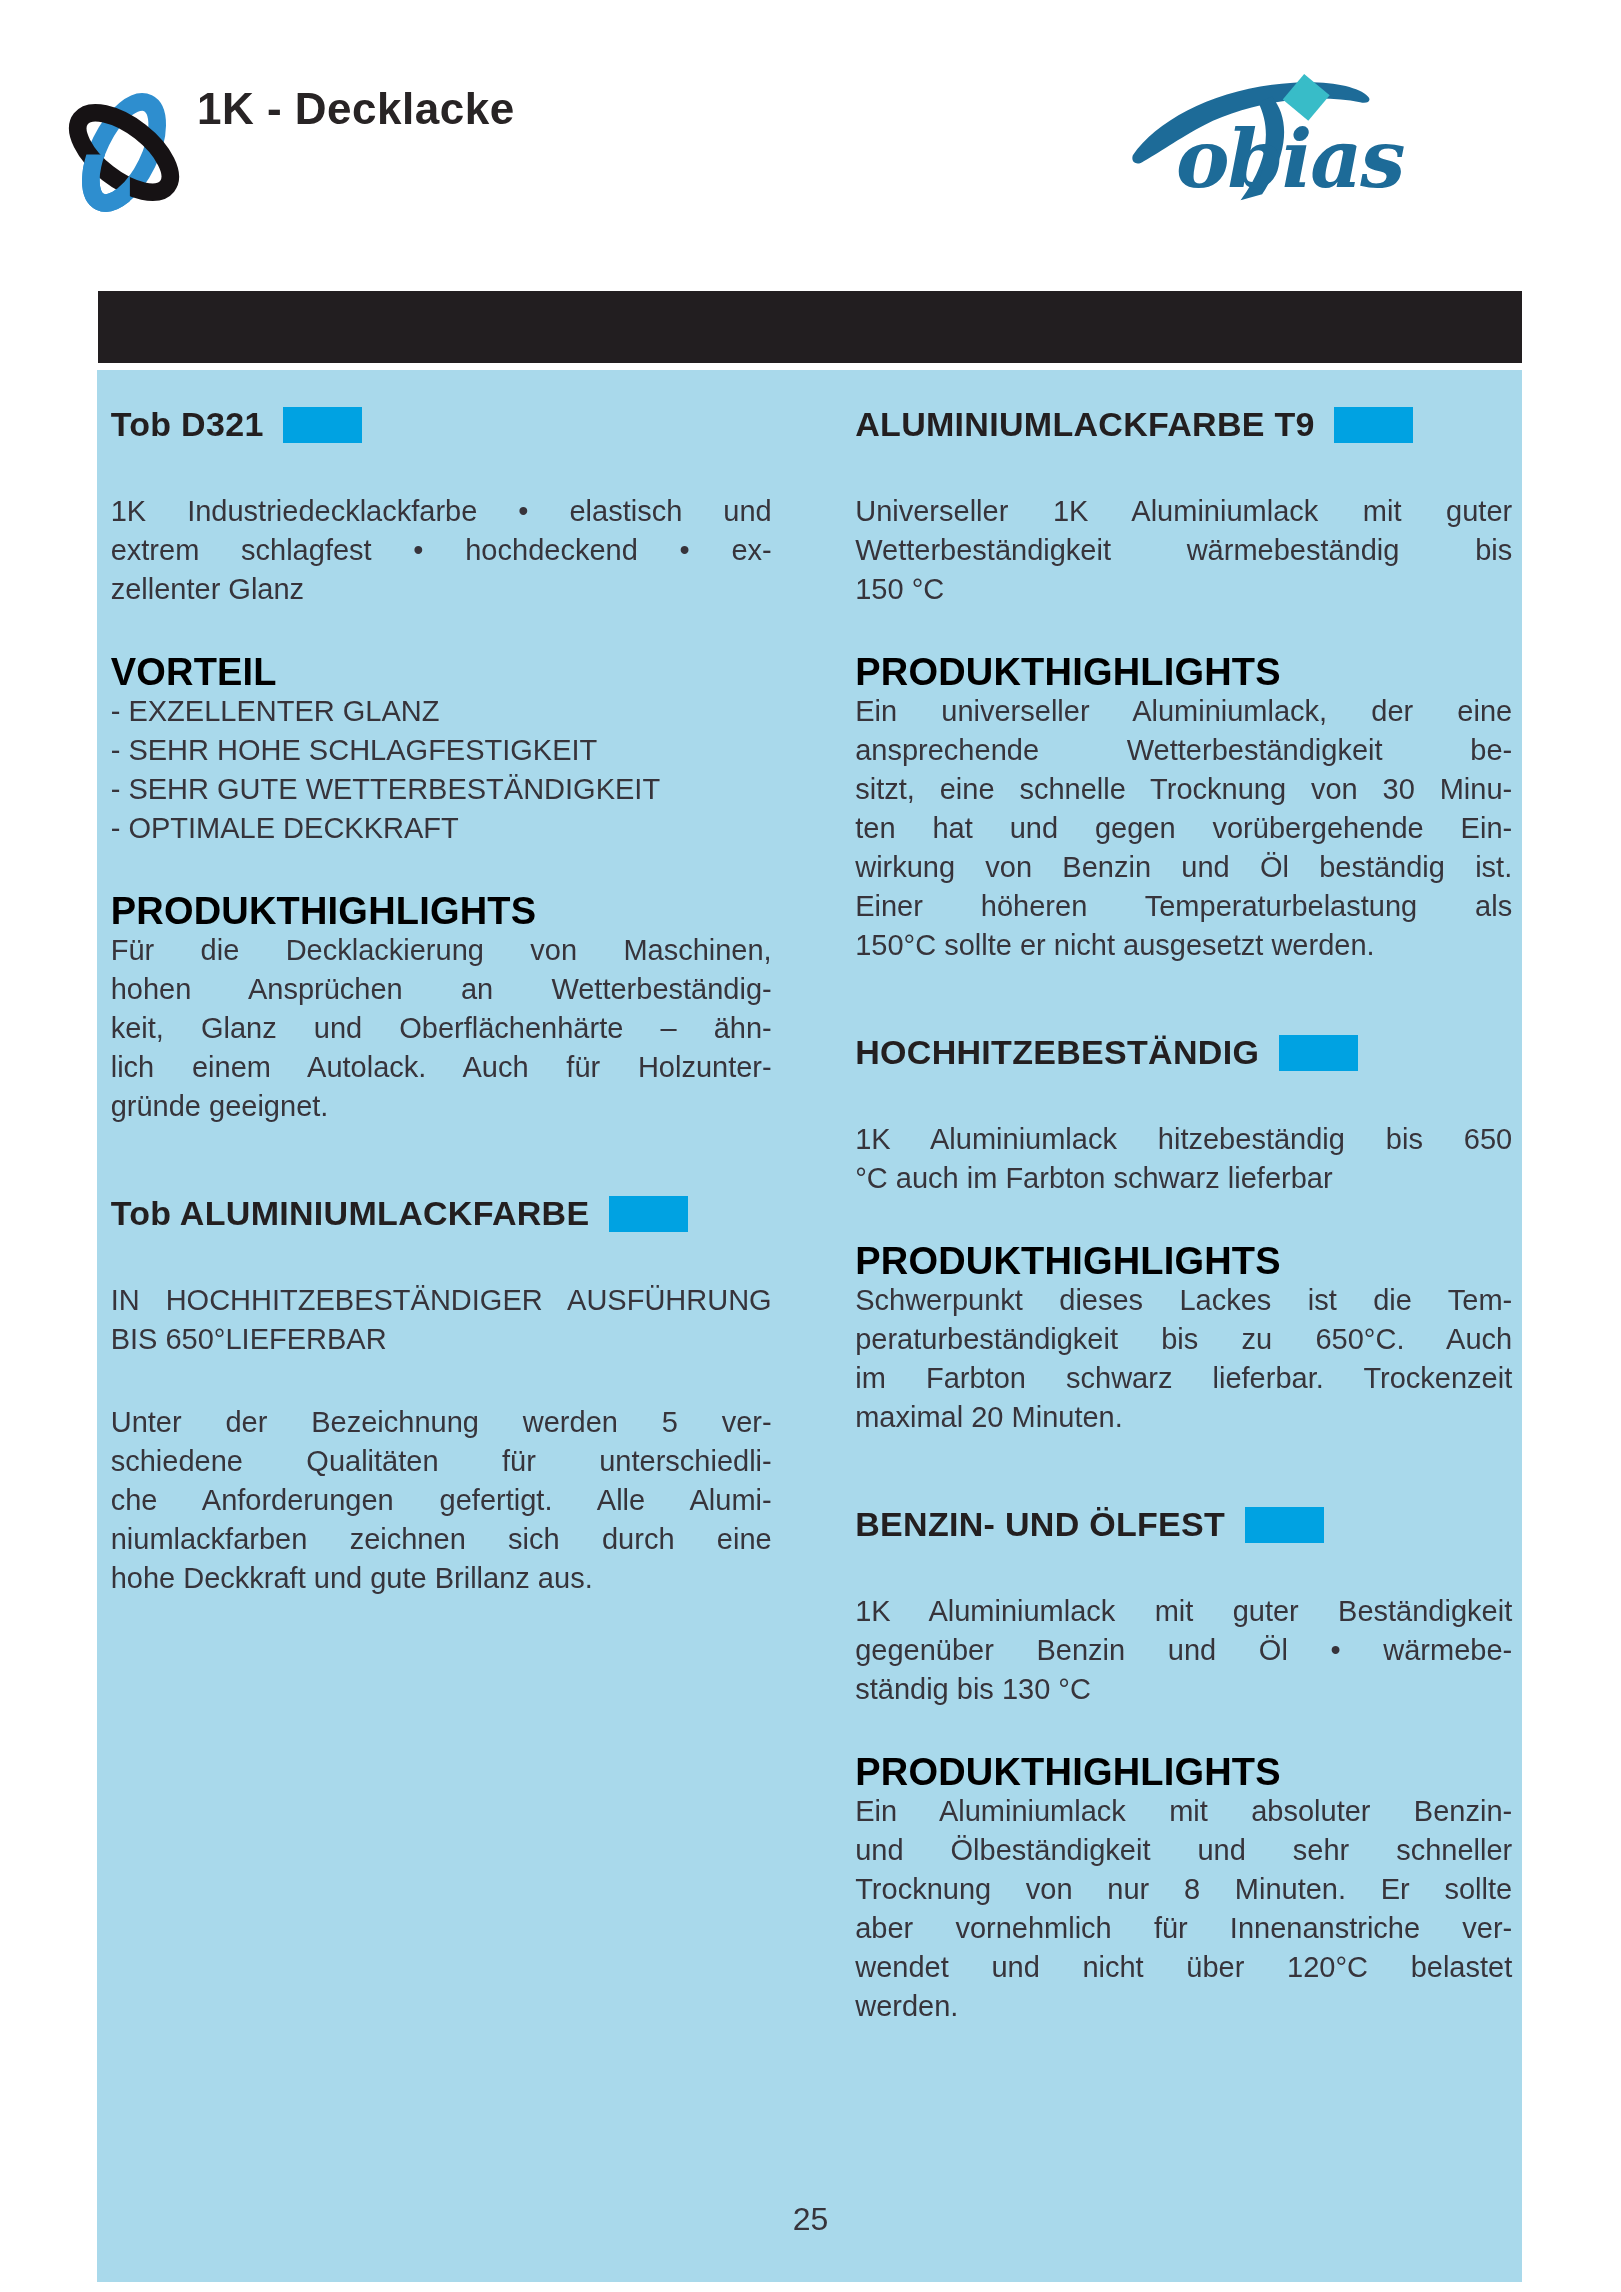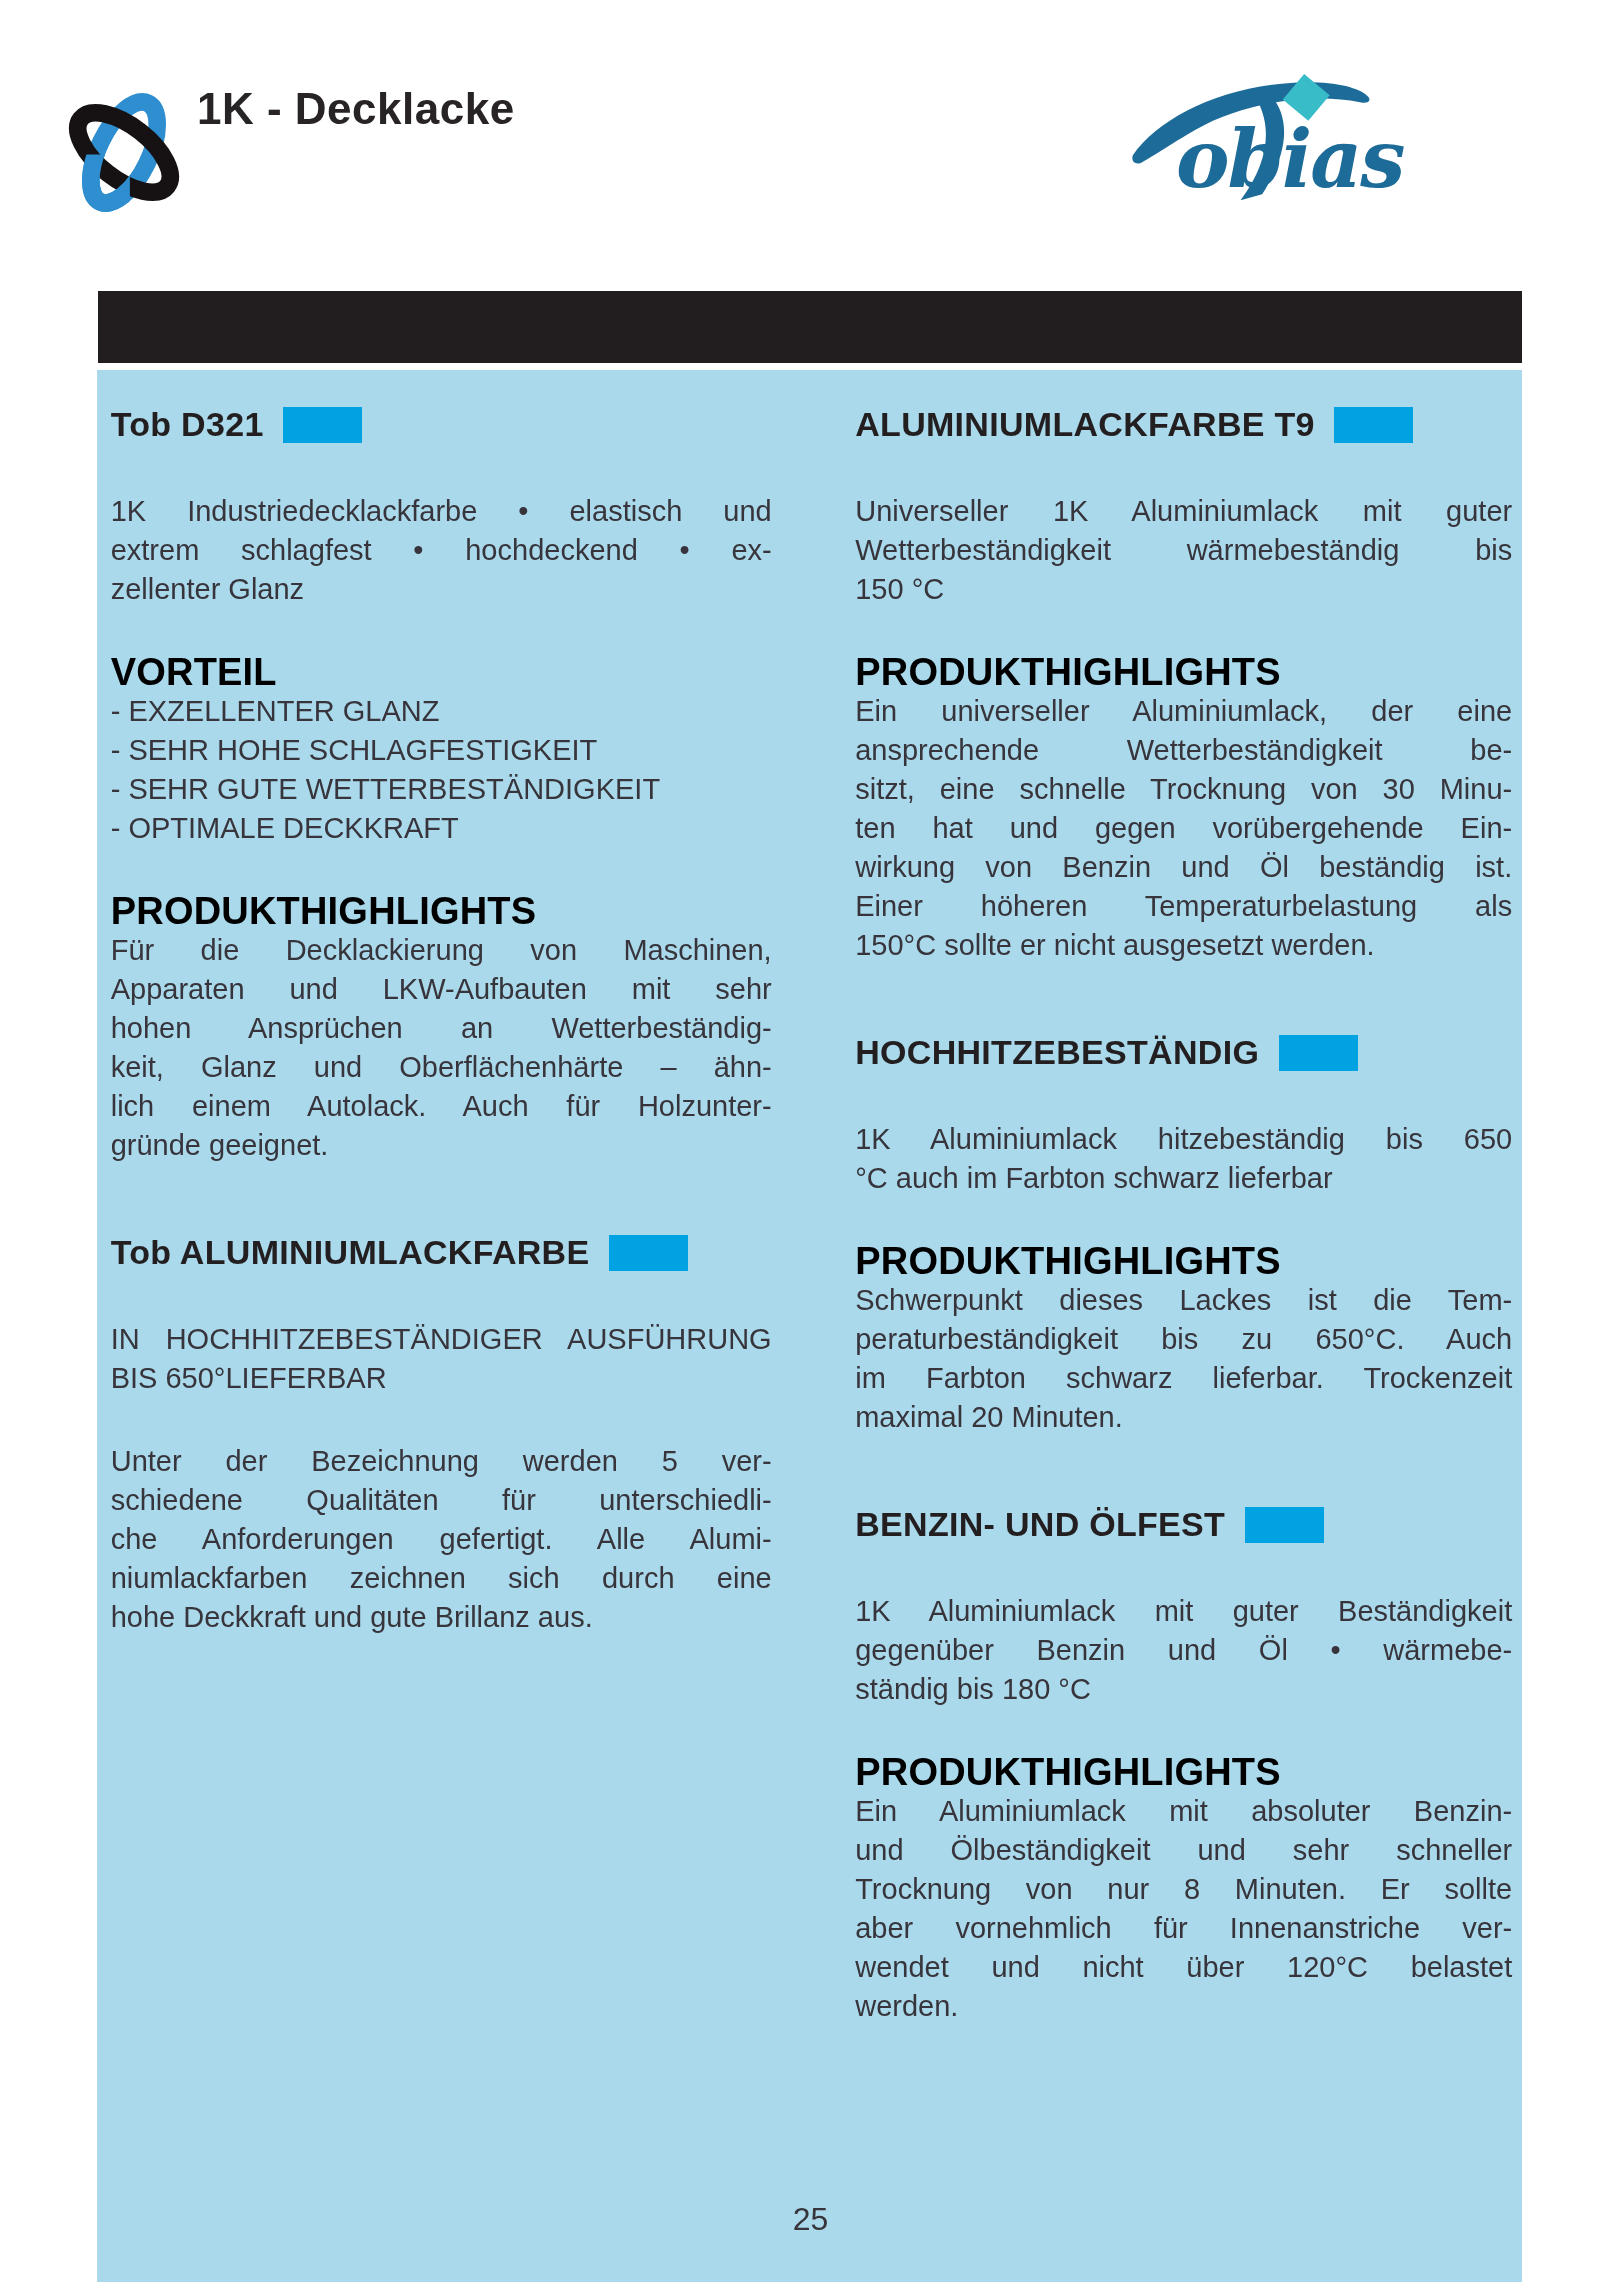--- a/index.html
+++ b/index.html
@@ -82,21 +82,20 @@
         <div class="block">
           <div class="subhead">VORTEIL</div>
           <div class="ln">- EXZELLENTER GLANZ</div>
           <div class="ln">- SEHR HOHE SCHLAGFESTIGKEIT</div>
           <div class="ln">- SEHR GUTE WETTERBESTÄNDIGKEIT</div>
           <div class="ln">- OPTIMALE DECKKRAFT</div>
         </div>
         <div class="block">
           <div class="subhead">PRODUKTHIGHLIGHTS</div>
           <div class="ln j">Für die Decklackierung von Maschinen,</div>
-          <div class="ln j">Apparaten und LKW-Aufbauten mit sehr</div>
           <div class="ln j">hohen Ansprüchen an Wetterbeständig-</div>
           <div class="ln j">keit, Glanz und Oberflächenhärte – ähn-</div>
           <div class="ln j">lich einem Autolack. Auch für Holzunter-</div>
           <div class="ln">gründe geeignet.</div>
         </div>
       </div>
       <div class="section">
         <div class="heading">
           <span class="heading-text">Tob ALUMINIUMLACKFARBE</span>
           <span class="badge"></span>
@@ -154,21 +153,21 @@
         </div>
       </div>
       <div class="section">
         <div class="heading">
           <span class="heading-text">BENZIN- UND ÖLFEST</span>
           <span class="badge"></span>
         </div>
         <div class="block">
           <div class="ln j">1K Aluminiumlack mit guter Beständigkeit</div>
           <div class="ln j">gegenüber Benzin und Öl • wärmebe-</div>
-          <div class="ln">ständig bis 180 °C</div>
+          <div class="ln">ständig bis 130 °C</div>
         </div>
         <div class="block">
           <div class="subhead">PRODUKTHIGHLIGHTS</div>
           <div class="ln j">Ein Aluminiumlack mit absoluter Benzin-</div>
           <div class="ln j">und Ölbeständigkeit und sehr schneller</div>
           <div class="ln j">Trocknung von nur 8 Minuten. Er sollte</div>
           <div class="ln j">aber vornehmlich für Innenanstriche ver-</div>
           <div class="ln j">wendet und nicht über 120°C belastet</div>
           <div class="ln">werden.</div>
         </div>

